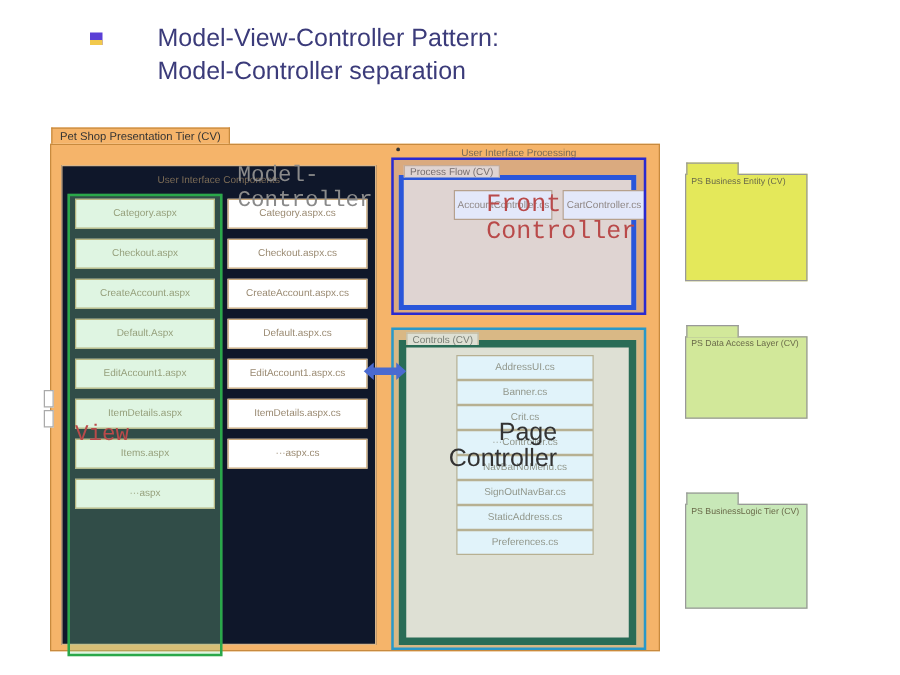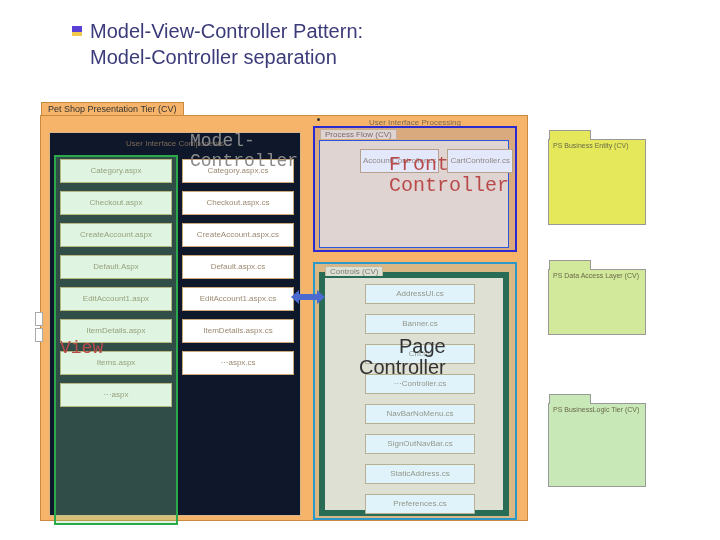--- a/index.html
+++ b/index.html
@@ -22,20 +22,21 @@
     top: 8px;
     width: 10px;
     height: 10px;
     background: #5a3fd6;
     border-bottom: 4px solid #f2c94c;
   }
   .title-line {
     font-size: 20px;
     color: #3b3b7a;
     line-height: 1.3;
+    margin-left: 36px;
   }
   .canvas {
     position: absolute;
     left: 40px;
     top: 115px;
     width: 610px;
     height: 408px;
   }
   
   .tier {
@@ -133,21 +134,21 @@
     width: 3px; height: 3px;
     background: #333;
     border-radius: 50%;
   }
   
   .procflow {
     position: absolute;
     left: 278px; top: 24px;
     width: 190px; height: 108px;
     background: #fbe7cf;
-    border: 1px solid #1d4ed8;
+    border: 4px solid #1d4ed8;
     padding-left: 40px;
   }
   .procflow-tab {
     position: absolute;
     left: 0; top: -12px;
     background: #fbe7cf;
     border: 1px solid #d9b68a;
     border-bottom: none;
     font-size: 8px;
     padding: 0 4px;
@@ -196,21 +197,21 @@
     font-size: 8px;
     padding: 0 4px;
     color: #7a6a55;
   }
   .ct-col {
     position: absolute;
     left: 40px; top: 6px;
     width: 110px;
     display: flex;
     flex-direction: column;
-    gap: 10px;
+    gap: 0;
   }
   .ct-col .file { min-height: 20px; padding: 3px 2px; }
   .page-box {
     position: absolute;
     left: 272px; top: 146px;
     width: 204px; height: 258px;
     border: 2px solid #2a98c8;
     background: rgba(120,200,230,0.22);
     pointer-events: none;
   }

